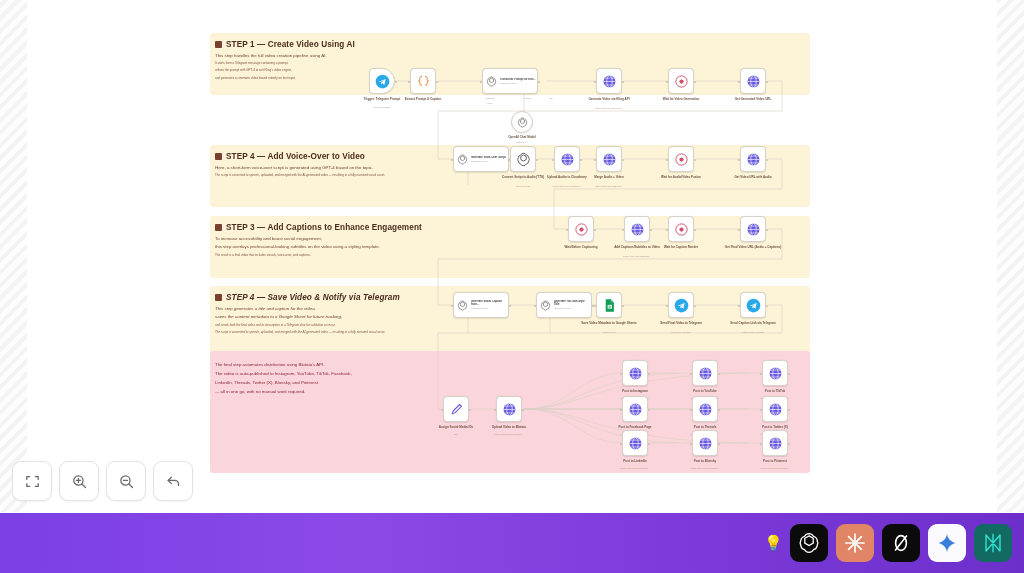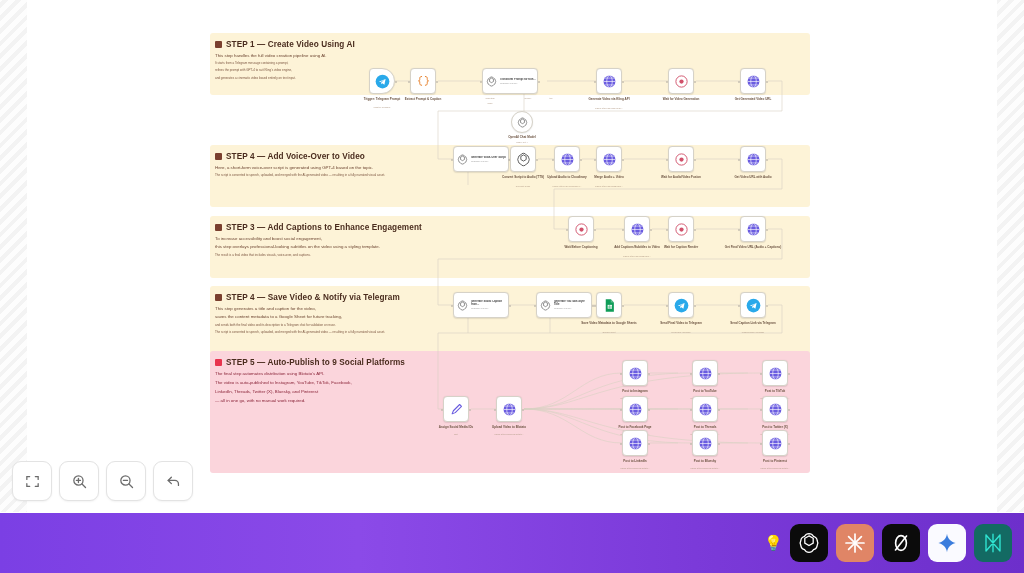--- a/index.html
+++ b/index.html
@@ -414,21 +414,21 @@
     <span class="port r"></span>
     <svg class="ic" viewBox="0 0 24 24">
       <circle cx="12" cy="12" r="9.5" fill="#6a5ce0"></circle>
       <ellipse cx="12" cy="12" rx="4.4" ry="9.5" fill="none" stroke="#fff" stroke-width="1"></ellipse>
       <line x1="2.5" y1="12" x2="21.5" y2="12" stroke="#fff" stroke-width="1"></line>
       <path d="M4.5 6.5h15M4.5 17.5h15" stroke="#fff" stroke-width=".9"></path>
     </svg>
   </div>
   <div class="nlabel" style="left:511px;top:212px;">Get Final Video URL (Audio + Captions)</div>
 
-  <div class="step cream" style="top:253px;height:81px;">
+  <div class="step cream" style="top:253px;height:81px;font-style:italic;">
     <div class="step-head">
       <div class="step-title">
         <span class="sq brown"></span>
         <span>STEP 4 — Save Video &amp; Notify via Telegram</span>
       </div>
       <div class="step-l1">This step generates a title and caption for the video,</div>
       <div class="step-l1" style="margin-top:2px;">saves the content metadata to a Google Sheet for future tracking,</div>
       <div class="step-l2">and sends both the final video and its description to a Telegram chat for validation or reuse.</div>
       <div class="step-l2">The script is converted to speech, uploaded, and merged with the AI-generated video — resulting in a fully narrated visual asset.</div>
     </div>
@@ -488,24 +488,20 @@
     <svg class="ic" viewBox="0 0 24 24">
       <circle cx="12" cy="12" r="11" fill="#29a9ea"></circle>
       <path d="M6 12.3l11-4.3-2 9-3.2-2.3-1.6 1.6-.3-2.8 5-4.4-6.1 3.6z" fill="#fff"></path>
     </svg>
   </div>
   <div class="nlabel" style="left:511px;top:288px;">Send Caption Link via Telegram</div>
   <div class="nsub" style="left:508px;top:298px;">sendMessage: message</div>
 
   <div class="step pink" style="top:318px;height:122px;">
     <div class="step-head">
-      <div class="step-title">
-        <span class="sq red"></span>
-        <span>STEP 5 — Auto-Publish to 9 Social Platforms</span>
-      </div>
       <div class="step-l1">The final step automates distribution using Blotato's API.</div>
       <div class="step-l1" style="margin-top:2.5px;">The video is auto-published to Instagram, YouTube, TikTok, Facebook,</div>
       <div class="step-l1" style="margin-top:2.5px;">LinkedIn, Threads, Twitter (X), Bluesky, and Pinterest</div>
       <div class="step-l1" style="margin-top:2.5px;">— all in one go, with no manual work required.</div>
     </div>
   </div>
 
   <div class="node" style="left:233px;top:363px;">
     <span class="port l"></span>
     <span class="port r"></span>

